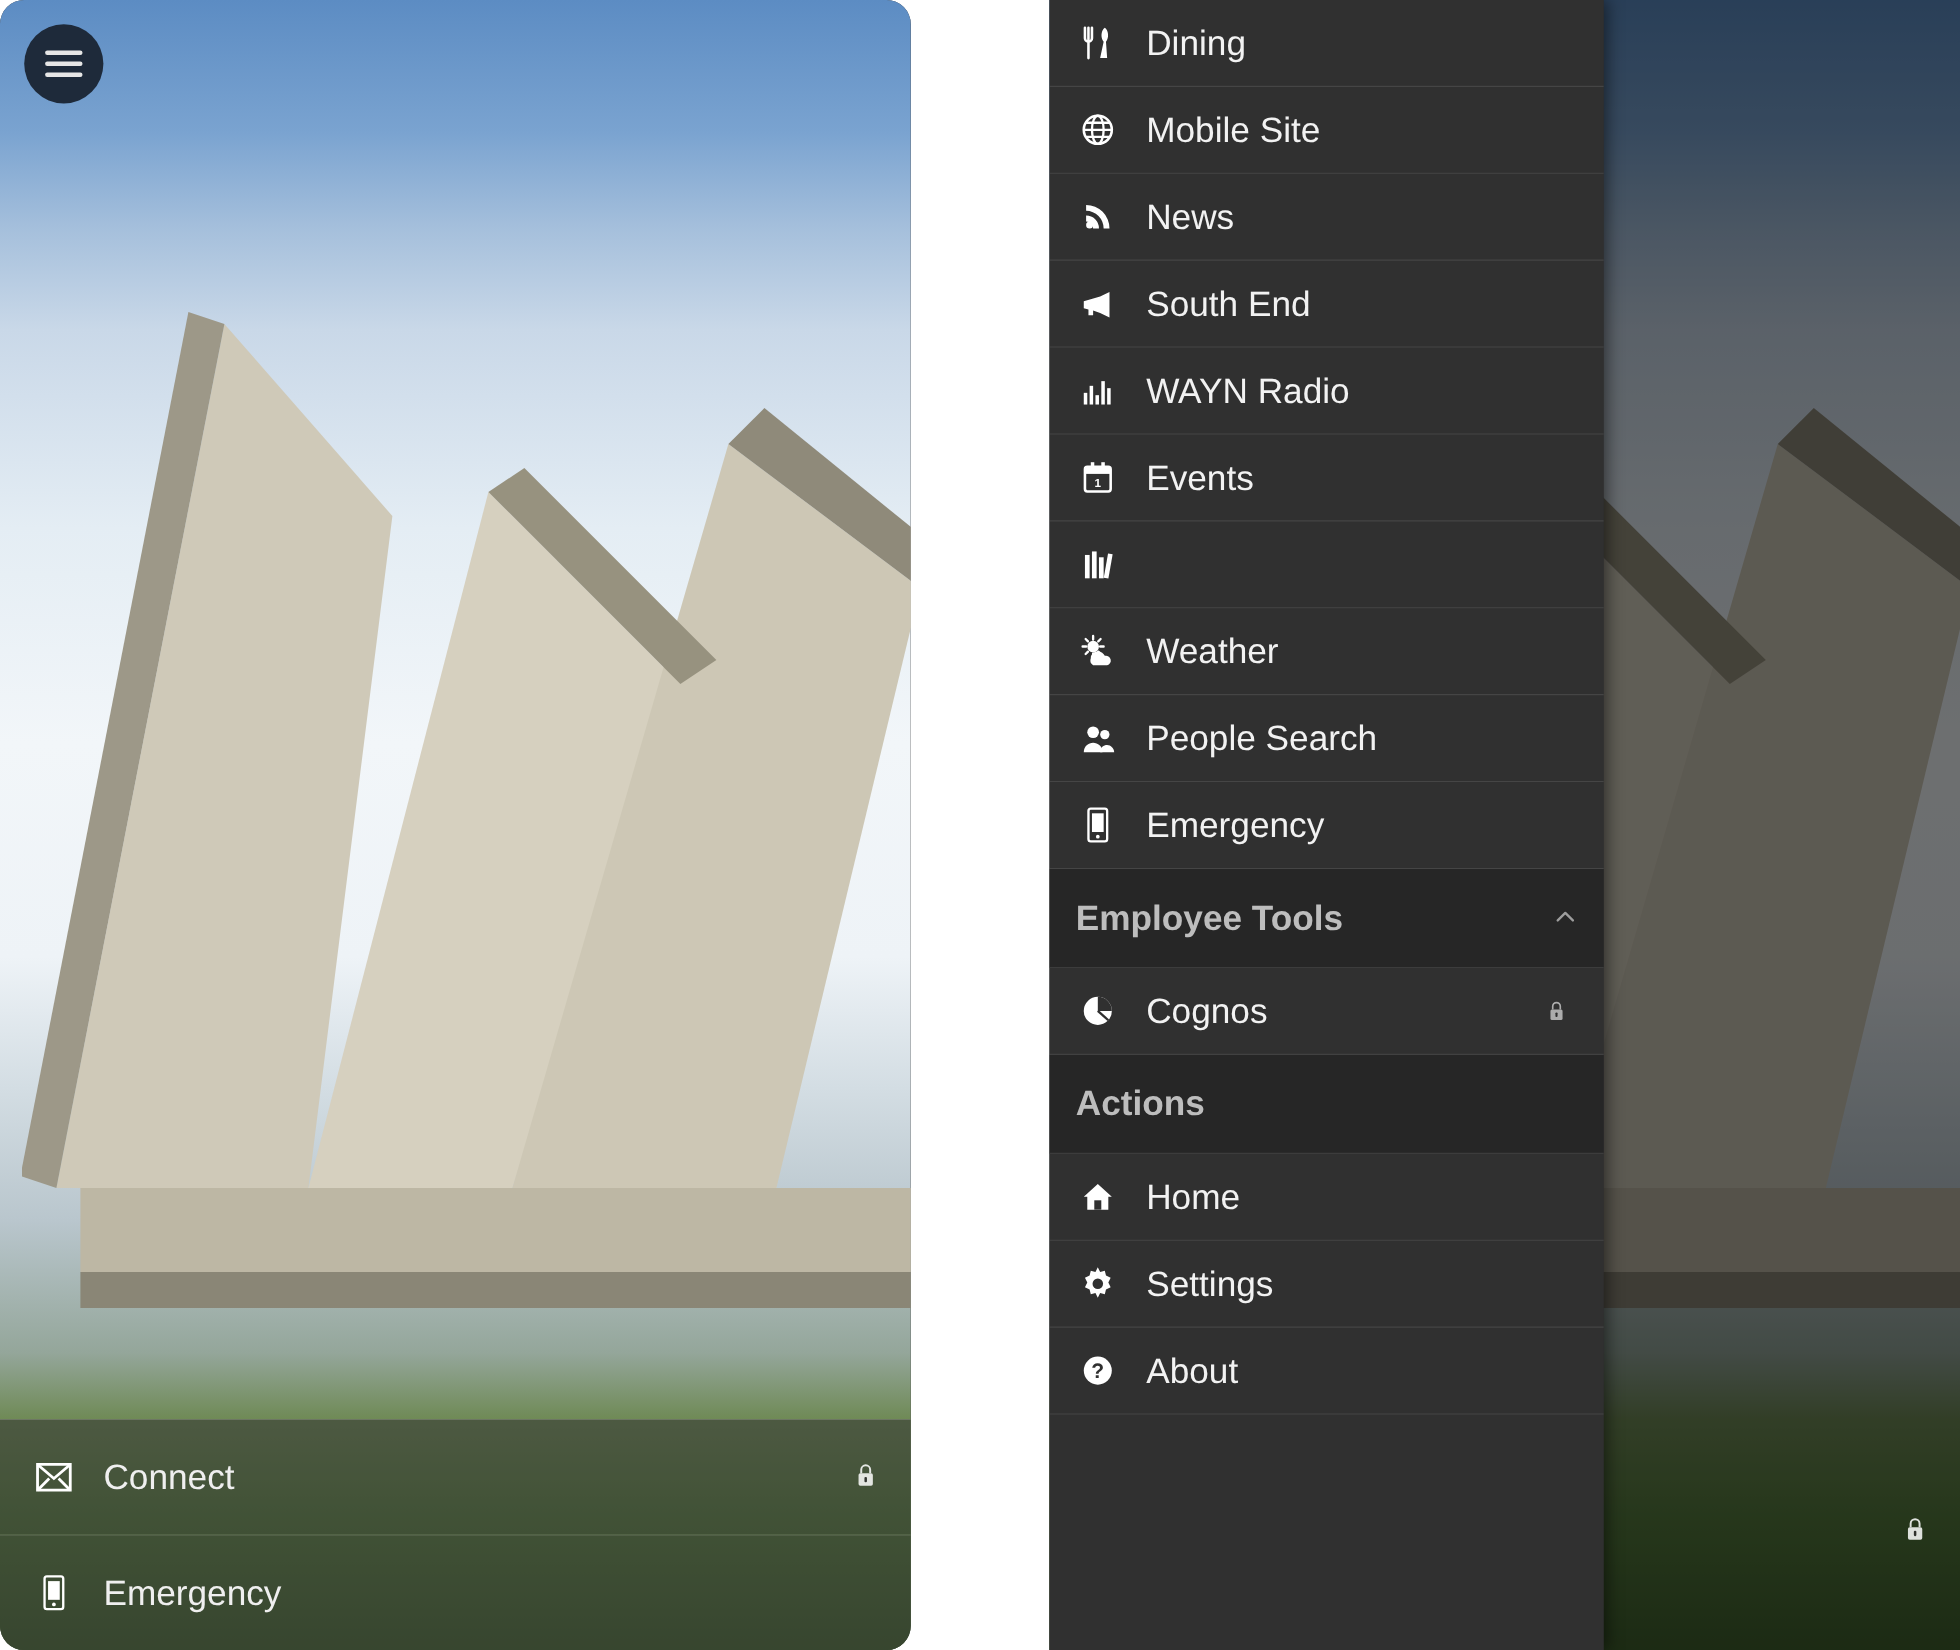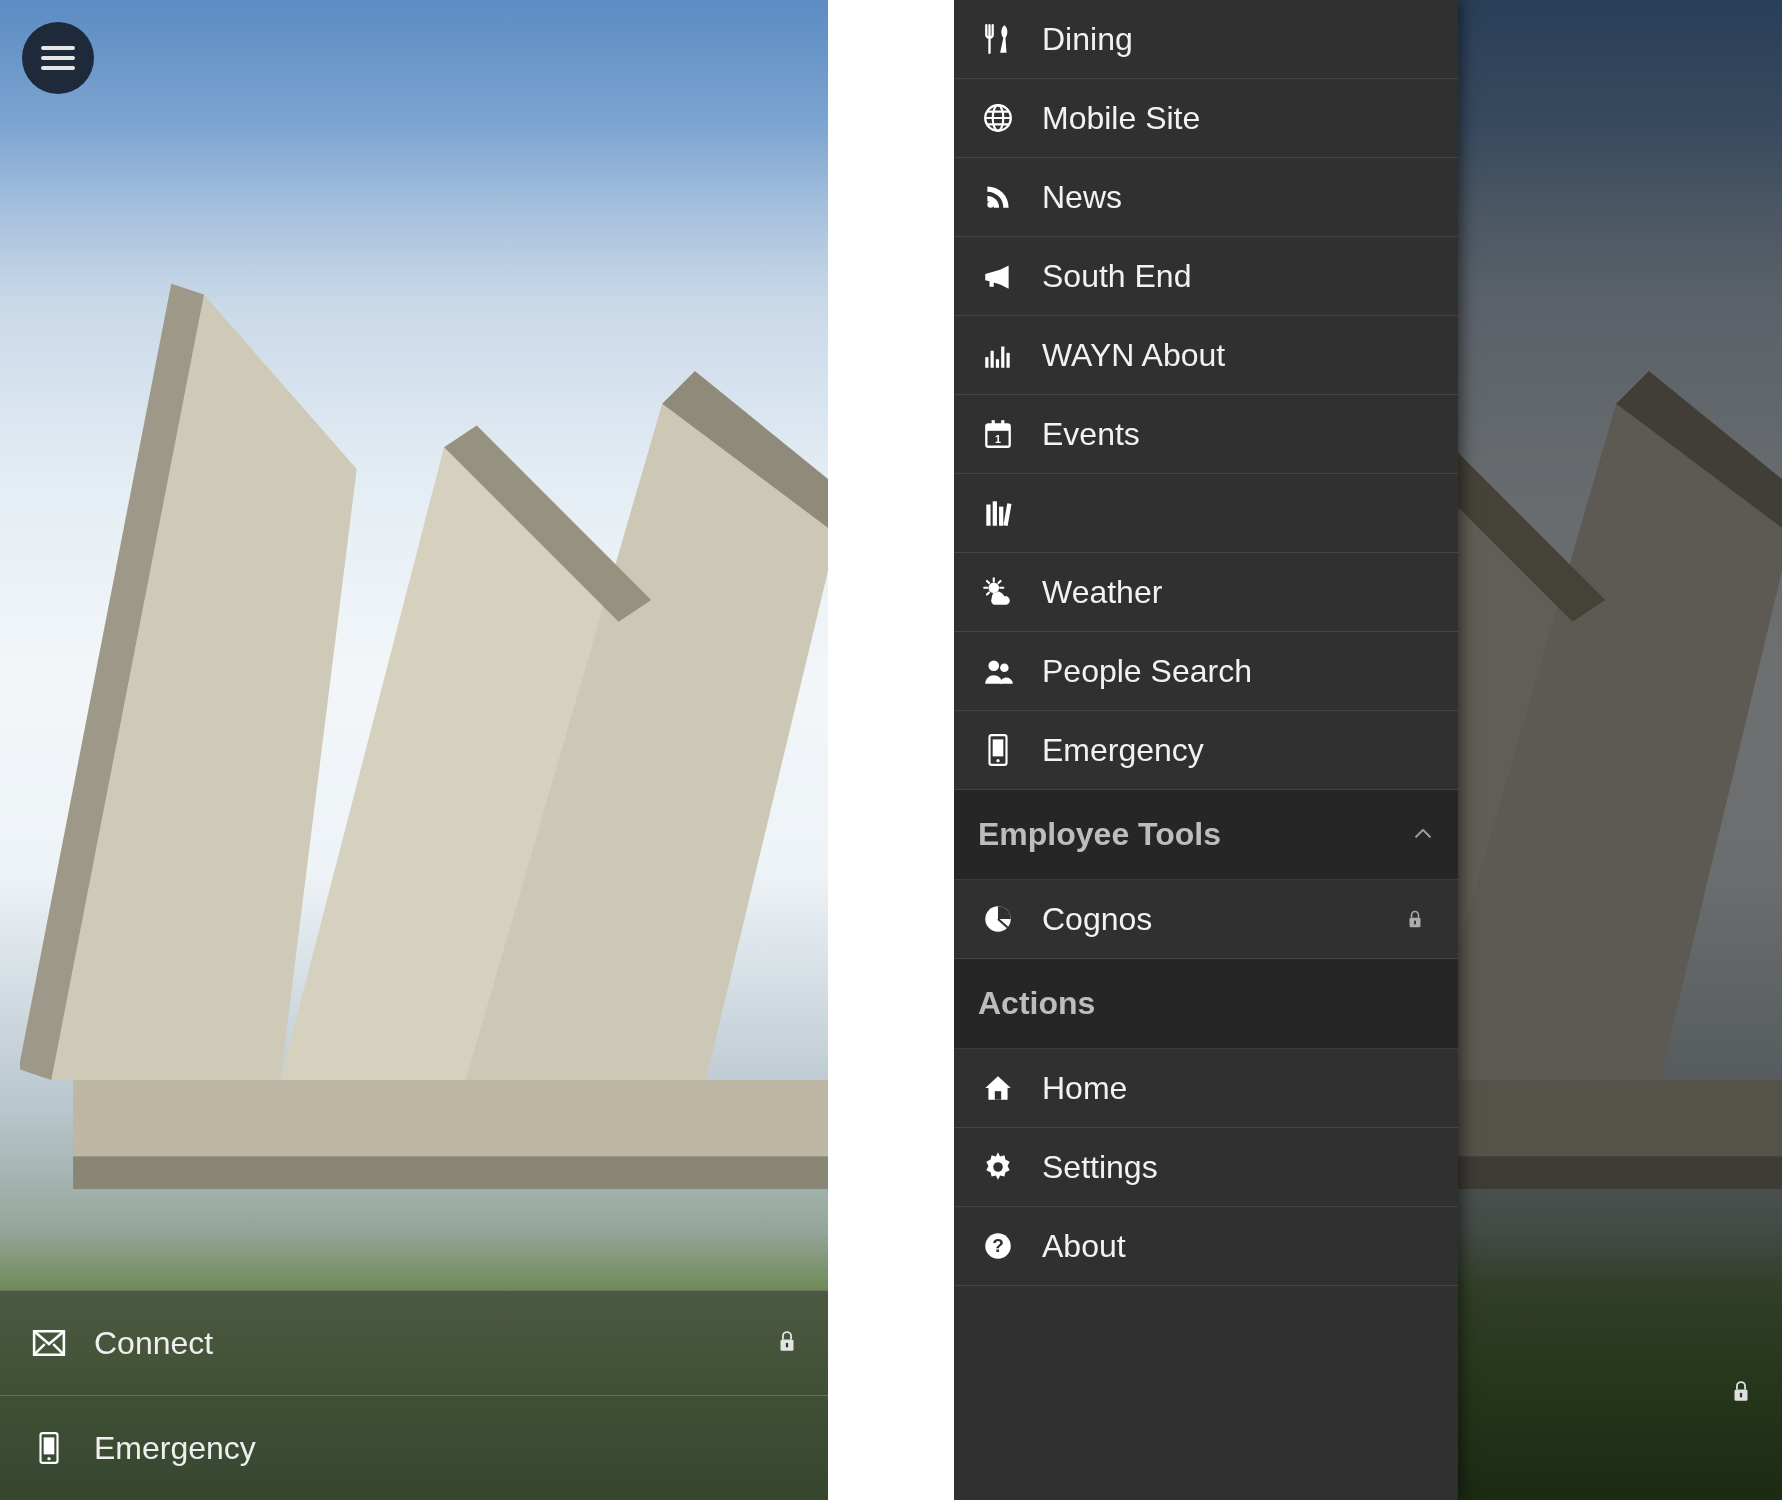--- a/index.html
+++ b/index.html
@@ -16,21 +16,21 @@
     transform-origin: top left;
   }
   .phone {
     position: absolute;
     top: 0;
     width: 828px;
     height: 1500px;
     overflow: hidden;
     background: #333;
   }
-  #phone-left  { left: 0; }
+  #phone-left  { left: 0; border-radius: 22px; }
   #phone-right { left: 954px; }
 
   
   .bg-photo {
     position: absolute; inset: 0;
     background:
       linear-gradient(180deg,
         #5c8cc3 0%,
         #7aa3d0 8%,
         #a6c0dc 14%,
@@ -338,21 +338,21 @@
               </svg>
             </span>
           <span class="label">South End</span>
         </li>
         <li class="dr-item">
           <span class="icon">
               <svg viewBox="0 0 32 32">
                 <use href="#i-eq"></use>
               </svg>
             </span>
-          <span class="label">WAYN About</span>
+          <span class="label">WAYN Radio</span>
         </li>
         <li class="dr-item">
           <span class="icon">
               <svg viewBox="0 0 32 32">
                 <use href="#i-cal"></use>
               </svg>
             </span>
           <span class="label">Events</span>
         </li>
         <li class="dr-item">

